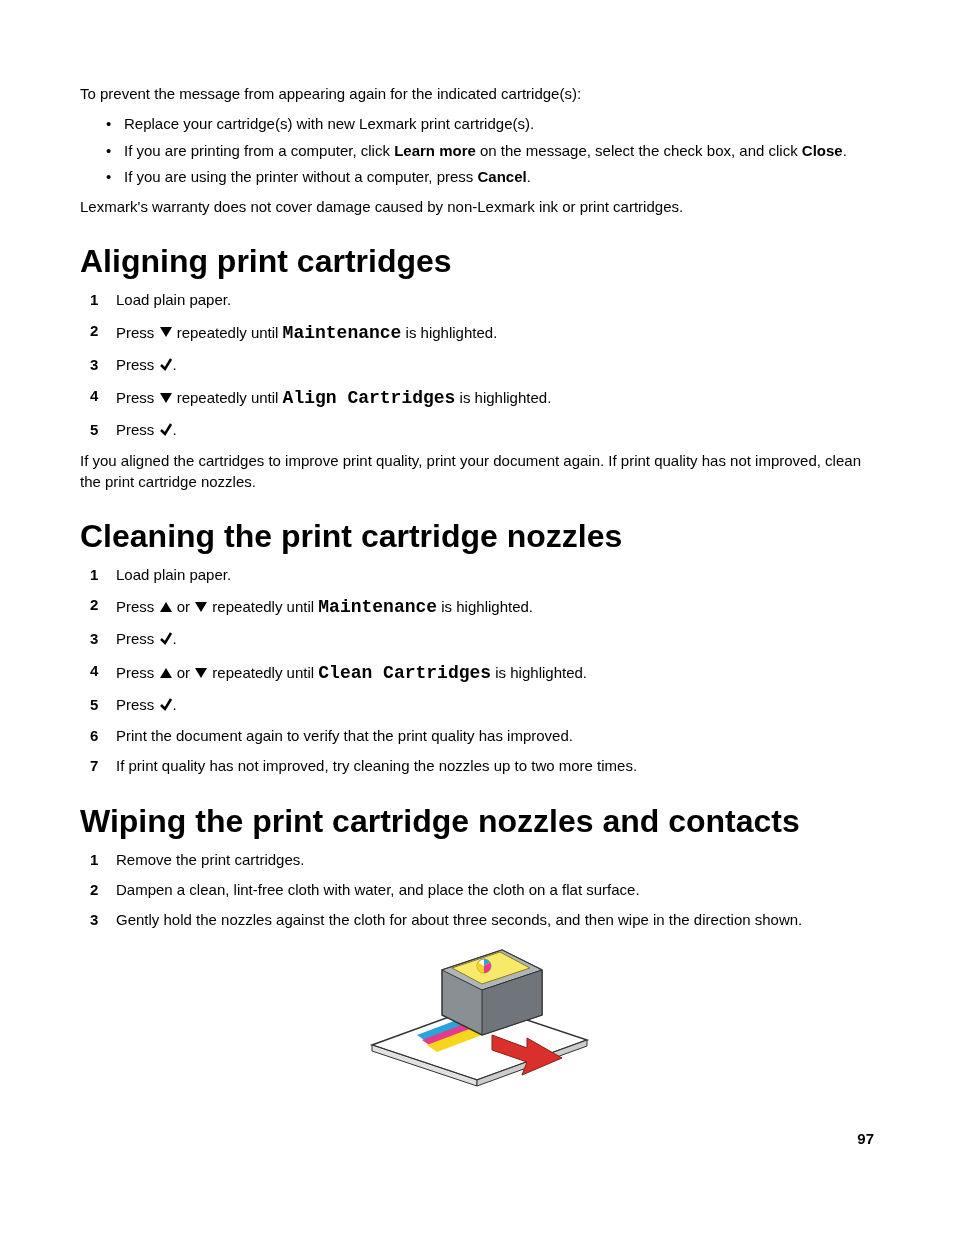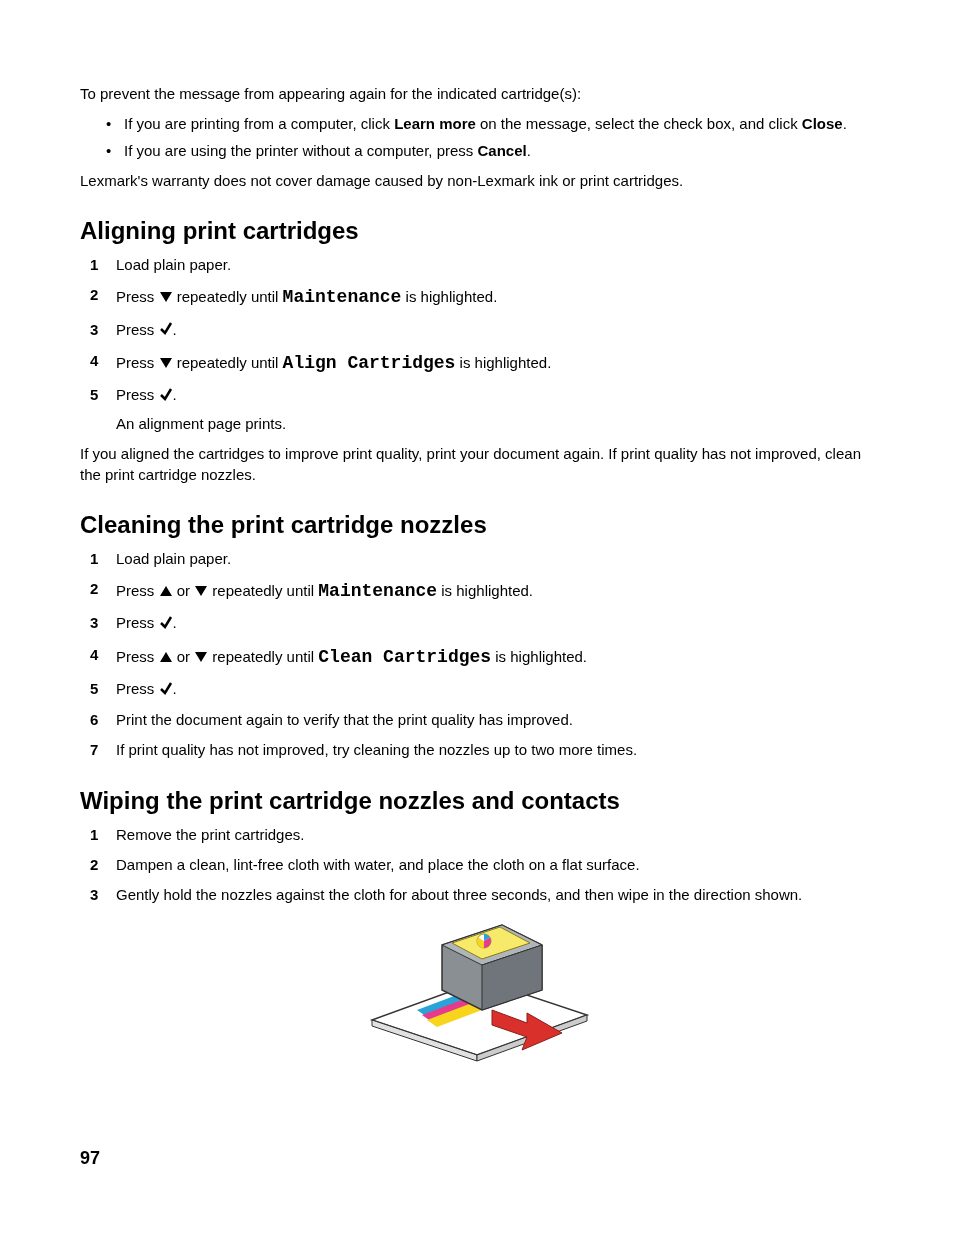--- a/index.html
+++ b/index.html
@@ -7,21 +7,21 @@
     font-size: 15px;
     color: #000;
     margin: 0;
     padding: 80px 80px 40px 80px;
     width: 954px;
     box-sizing: border-box;
     background: #fff;
   }
   p { margin: 4px 0 10px 0; line-height: 1.35; }
   h2 {
-    font-size: 24px;
+    font-size: 32px;
     font-weight: bold;
     margin: 26px 0 10px 0;
   }
   ul.bullets {
     list-style: none;
     padding-left: 26px;
     margin: 6px 0 10px 0;
   }
   ul.bullets li {
     position: relative;
@@ -54,35 +54,36 @@
     position: absolute;
     left: 0;
     top: 0;
     font-weight: bold;
   }
   .bold { font-weight: bold; }
   .mono { font-family: "Courier New", monospace; font-weight: bold; font-size: 18px; }
   .sub { margin-top: 8px; }
   .icon { display: inline-block; vertical-align: middle; }
   .page-number {
-    text-align: left;
+    text-align: right;
     font-weight: bold;
-    margin-top: 83px;
-    font-size: 18px;
+    margin-top: 40px;
+    font-size: 15px;
   }
   .illustration {
     display: block;
     margin: 10px auto 0 auto;
   }
 </style>
 </head>
 <body>
 
 <p>To prevent the message from appearing again for the indicated cartridge(s):</p>
 <ul class="bullets">
+  <li>Replace your cartridge(s) with new Lexmark print cartridge(s).</li>
   <li>
     <span>If you are printing from a computer, click </span><span class="bold">Learn more</span><span> on the message, select the check box, and click </span><span class="bold">Close</span><span>.</span>
   </li>
   <li>
     <span>If you are using the printer without a computer, press </span><span class="bold">Cancel</span><span>.</span>
   </li>
 </ul>
 <p>Lexmark's warranty does not cover damage caused by non-Lexmark ink or print cartridges.</p>
 
 <h2>Aligning print cartridges</h2>
@@ -100,21 +101,20 @@
   </li>
   <li>
     <span>Press </span><span class="icon"><svg width="14" height="12">
           <polygon points="1,1 13,1 7,11" fill="#000"></polygon>
         </svg></span><span> repeatedly until </span><span class="mono">Align Cartridges</span><span> is highlighted.</span>
   </li>
   <li>
     <span>Press </span><span class="icon"><svg width="14" height="14">
           <polyline points="2,8 6,12 12,2" fill="none" stroke="#000" stroke-width="2.5"></polyline>
         </svg></span><span>.</span>
-    <div class="sub">An alignment page prints.</div>
   </li>
 </ol>
 <p>If you aligned the cartridges to improve print quality, print your document again. If print quality has not improved, clean the print cartridge nozzles.</p>
 
 <h2>Cleaning the print cartridge nozzles</h2>
 <ol class="steps">
   <li>Load plain paper.</li>
   <li>
     <span>Press </span><span class="icon"><svg width="14" height="12">
           <polygon points="7,1 13,11 1,11" fill="#000"></polygon>

